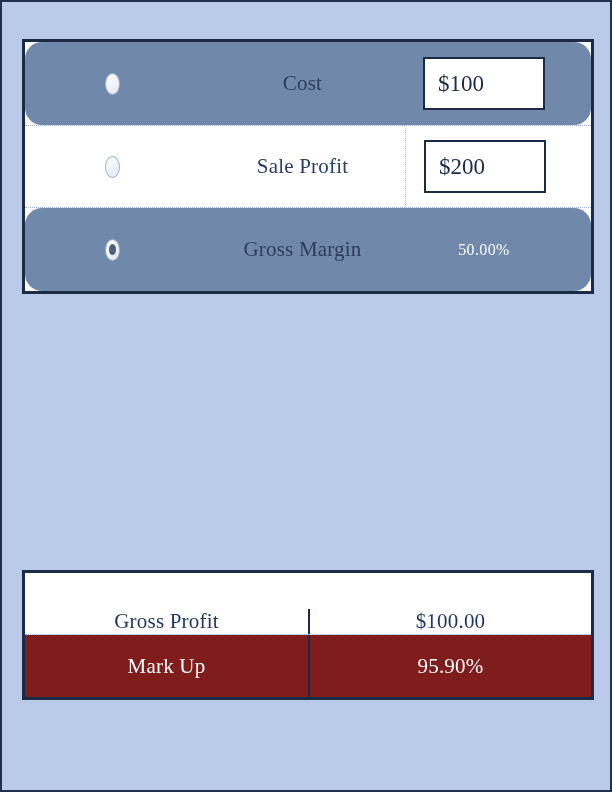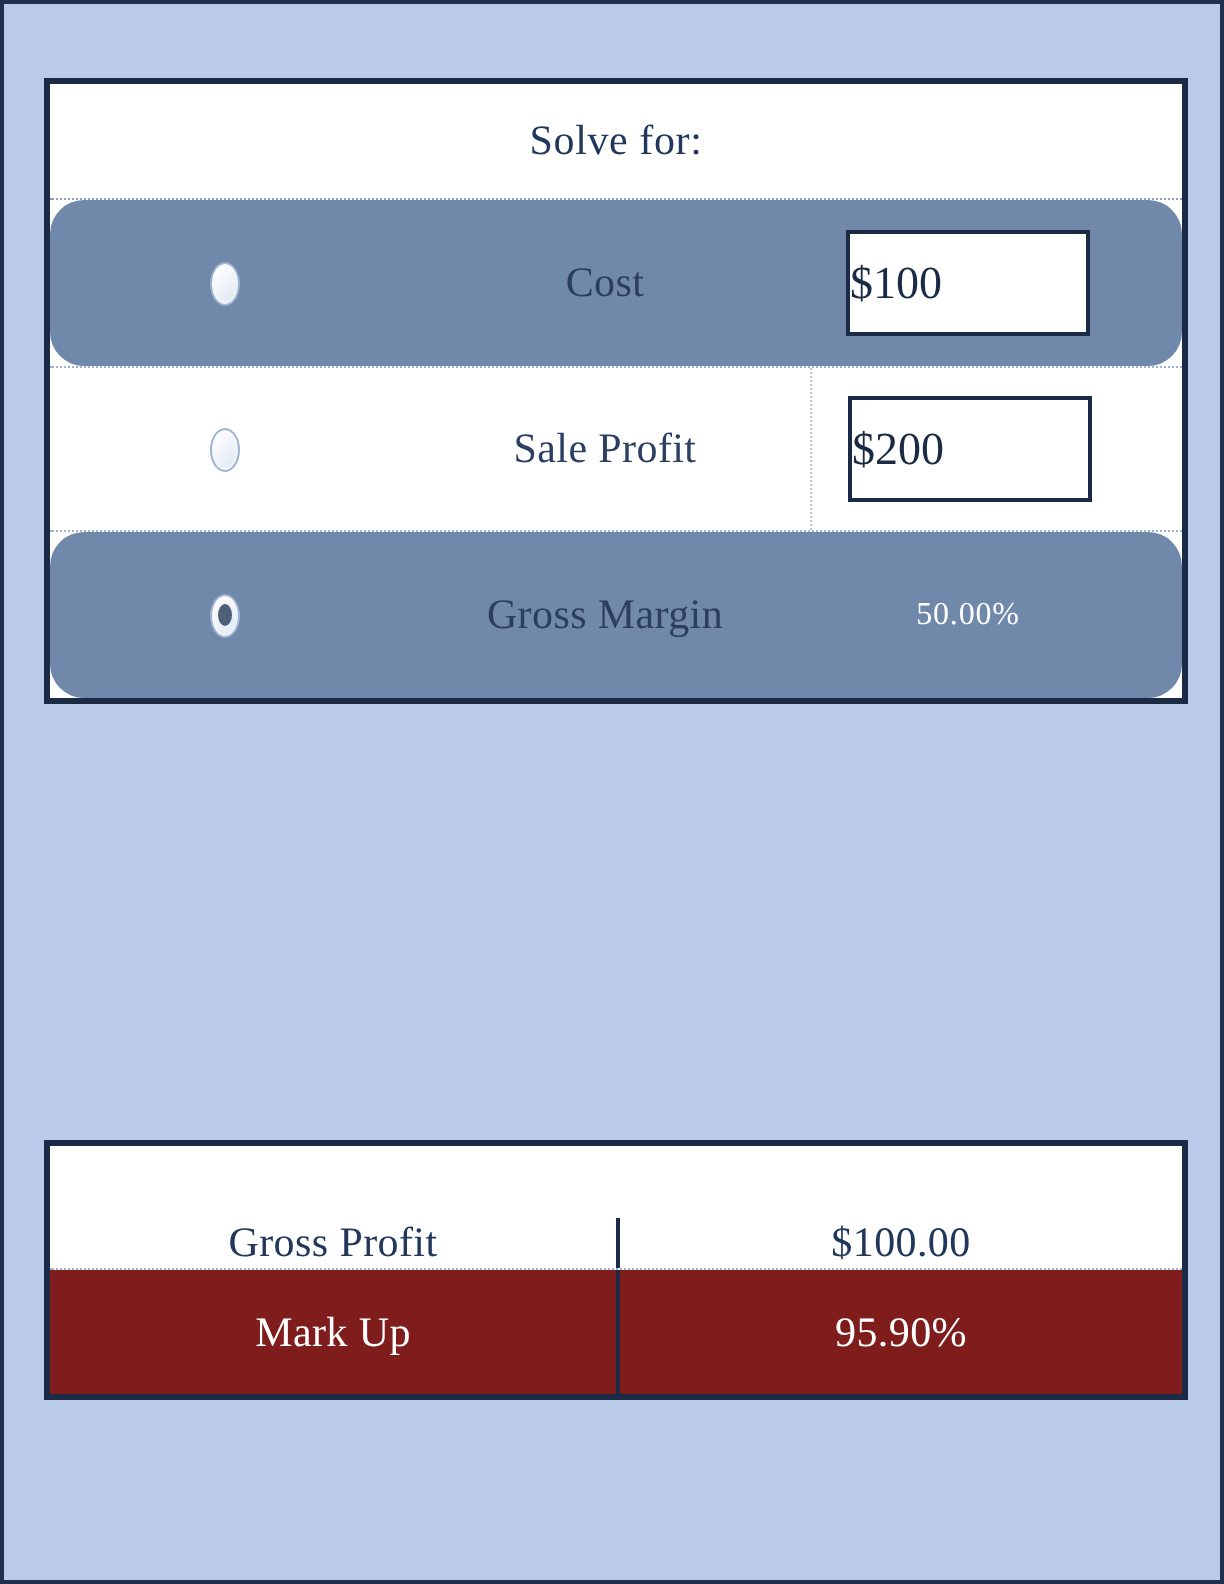--- a/index.html
+++ b/index.html
@@ -110,21 +110,21 @@
   
   .txt-input {
     width: 122px;
     height: 53px;
     box-sizing: border-box;
     border: 2px solid #1b2b45;
     background: #ffffff;
     color: #1b2b45;
     font-family: "Liberation Serif", "DejaVu Serif", serif;
     font-size: 23px;
-    padding: 0 0;
+    padding: 0 13px;
     outline: none;
     line-height: 49px;
   }
   .readonly-val {
     font-size: 16px;
     color: #ffffff;
     width: 122px;
     text-align: center;
     letter-spacing: .4px;
   }
@@ -176,23 +176,20 @@
   .res-row.plain .res-cell { color: #22375c; margin-top: 36px; }
   .res-row.shade .res-cell { color: #ffffff; }
 </style>
 </head>
 <body>
 
 <div id="page-frame">
 
   <div id="solve-table">
 
-    <div class="solve-header">
-      <span class="solve-header-text">Solve for:</span>
-    </div>
 
     <div class="solve-row shade">
       <div class="cell-radio">
         <span class="radio"></span>
       </div>
       <div class="cell-label">Cost</div>
       <div class="cell-value">
         <input class="txt-input" type="text" value="$100" style="">
       </div>
     </div>

